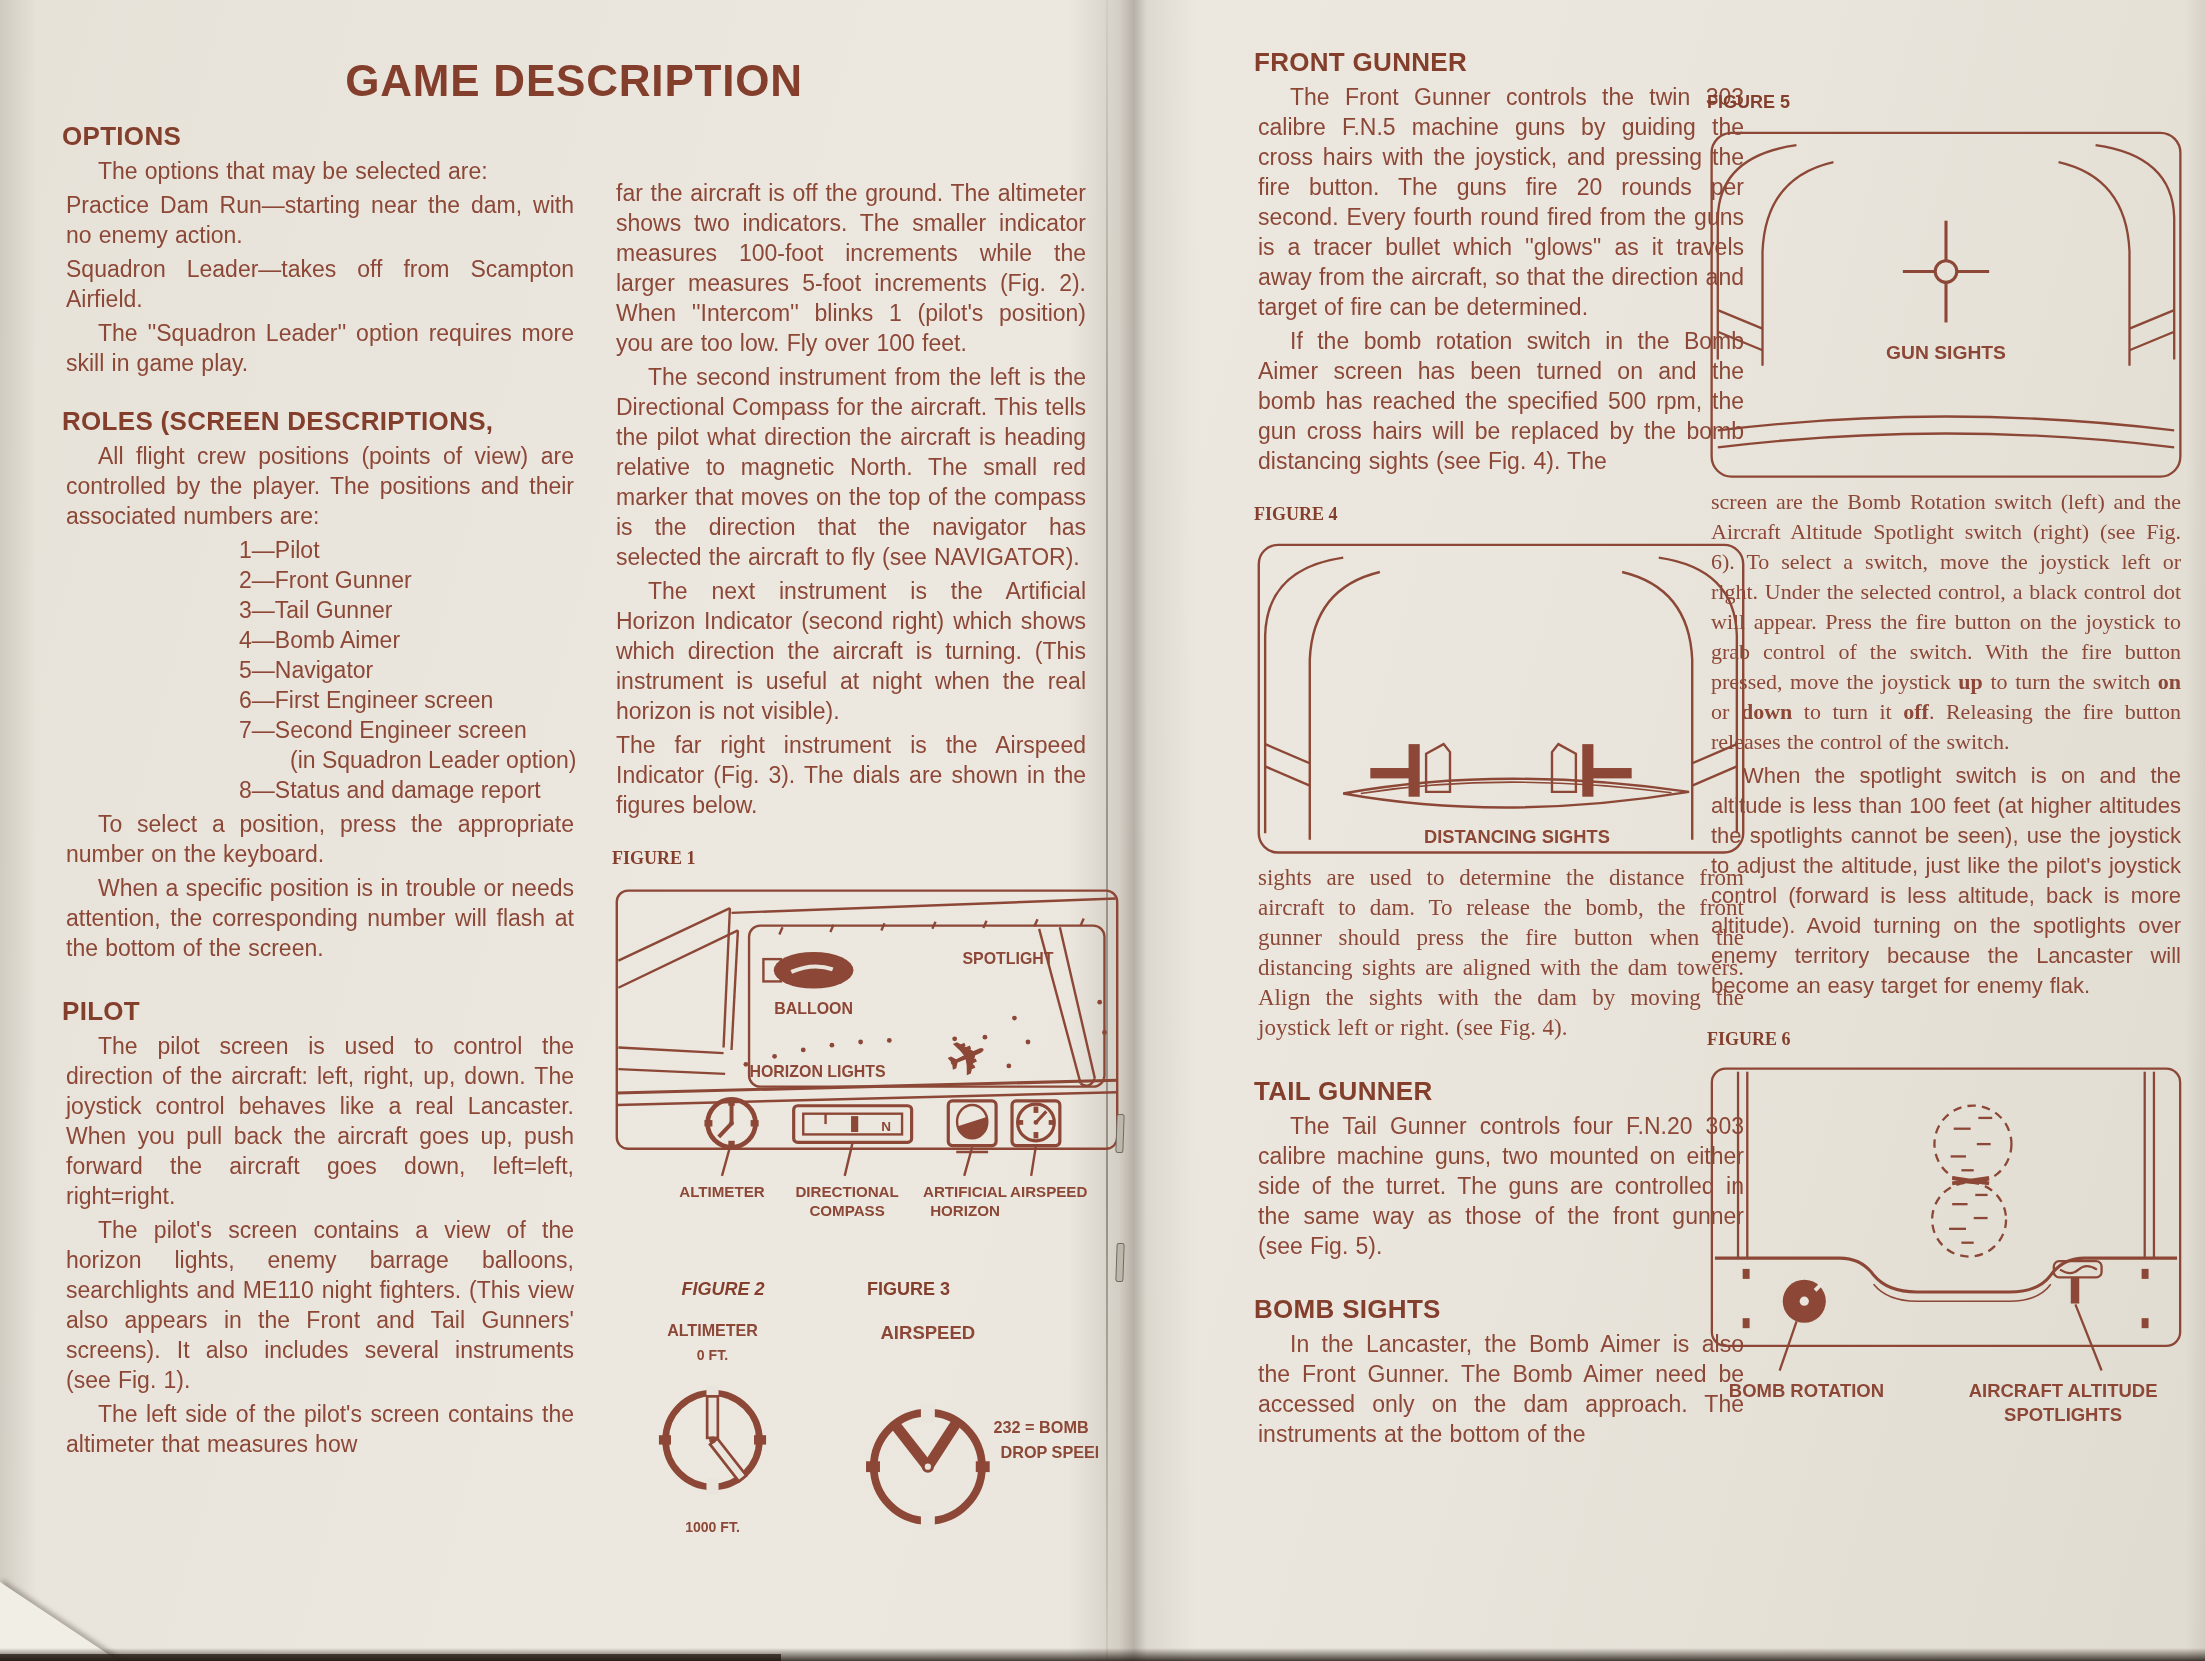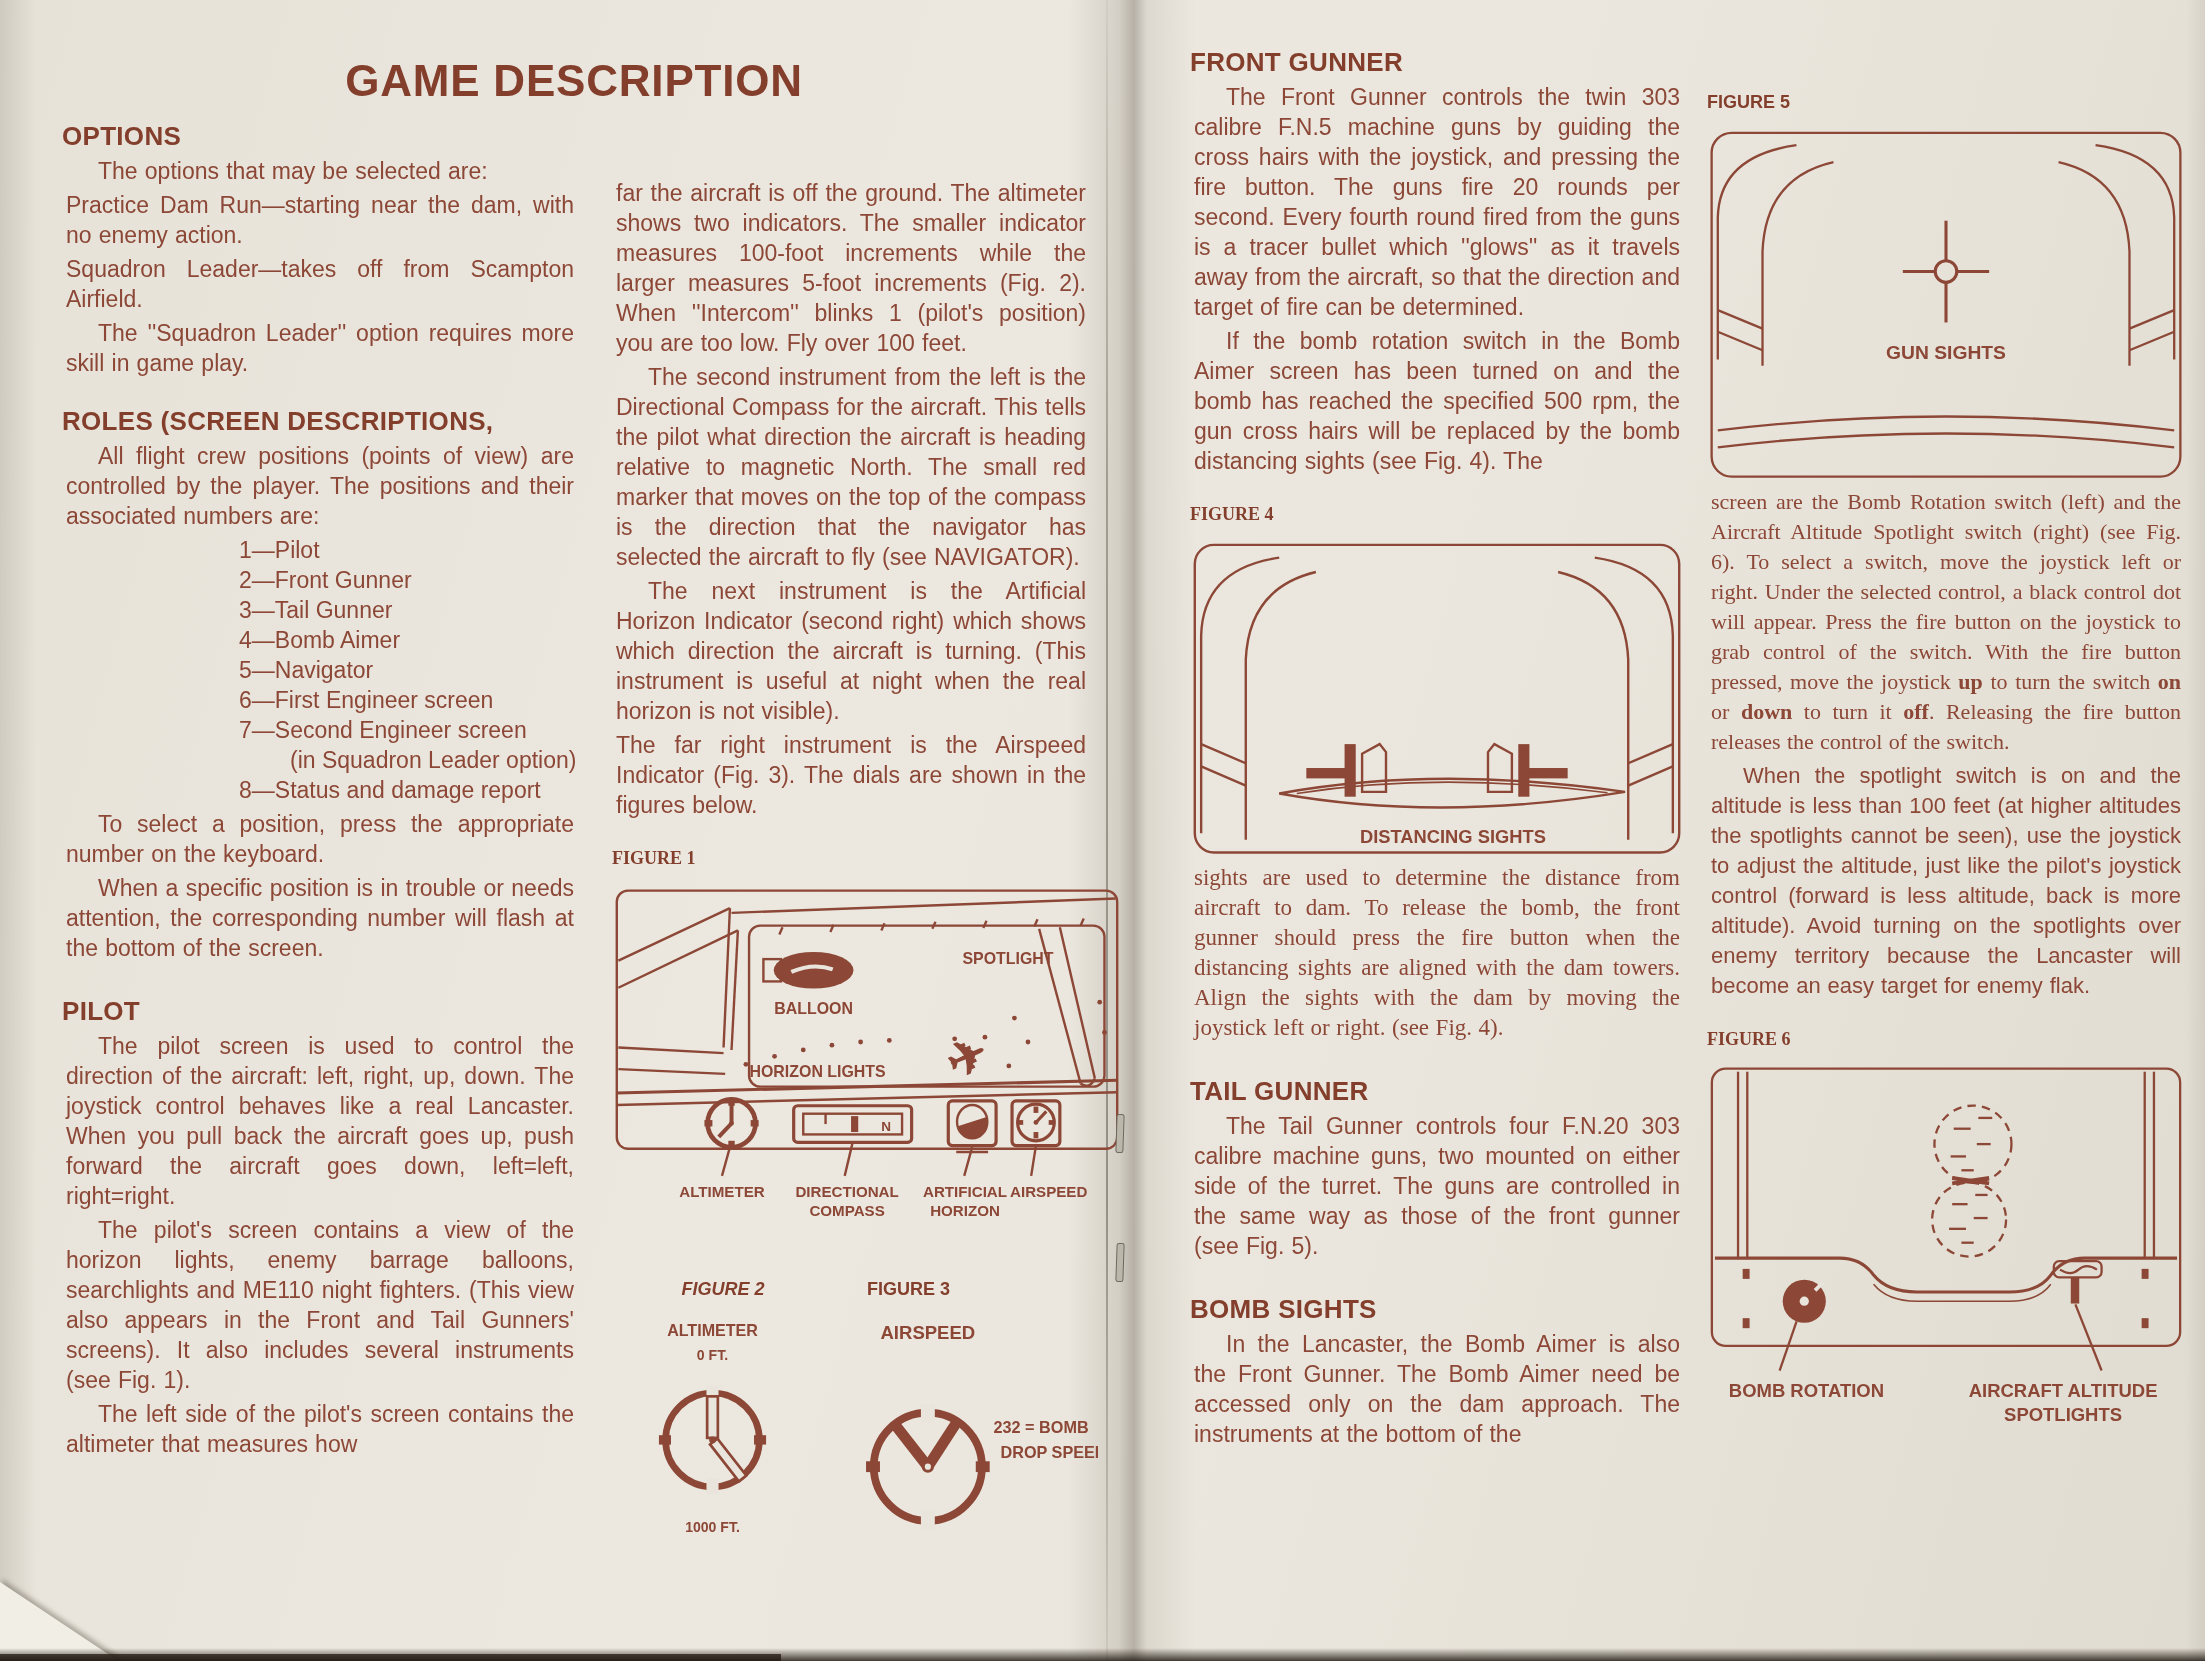--- a/index.html
+++ b/index.html
@@ -231,21 +231,21 @@
             <rect x="113" y="122" width="14" height="70" fill="#8c4736"></rect>
           </g>
           <circle cx="120" cy="195" r="6" fill="#e9e5dc" stroke="#8c4736" stroke-width="4"></circle>
           <text x="205" y="152" font-size="21">232 = BOMB</text>
           <text x="214" y="184" font-size="21">DROP SPEED</text>
         </svg>
       </div>
     </div>
   </div>
 
-  <div class="col" style="left:1190px;top:46px;width:494px;">
+  <div class="col" style="left:1254px;top:46px;width:494px;">
     <h2 class="sec">FRONT GUNNER</h2>
     <p class="body ind mt12">The Front Gunner controls the twin 303 calibre F.N.5 machine guns by guiding the cross hairs with the joystick, and pressing the fire button. The guns fire 20 rounds per second. Every fourth round fired from the guns is a tracer bullet which ''glows'' as it travels away from the aircraft, so that the direction and target of fire can be determined.</p>
     <p class="body ind">If the bomb rotation switch in the Bomb Aimer screen has been turned on and the bomb has reached the specified 500 rpm, the gun cross hairs will be replaced by the bomb distancing sights (see Fig. 4). The</p>
 
     <h2 class="fig-h mt28">FIGURE 4</h2>
     <svg width="494" height="319" viewBox="0 0 620 400" style="margin-top:9.6px">
       <g stroke="#8c4736" fill="none" stroke-width="3">
         <rect x="6" y="6" width="608" height="386" rx="24"></rect>
         <path d="M14,368 L14,120 Q16,36 112,22"></path>
         <path d="M70,376 L70,150 Q74,60 158,40"></path>

